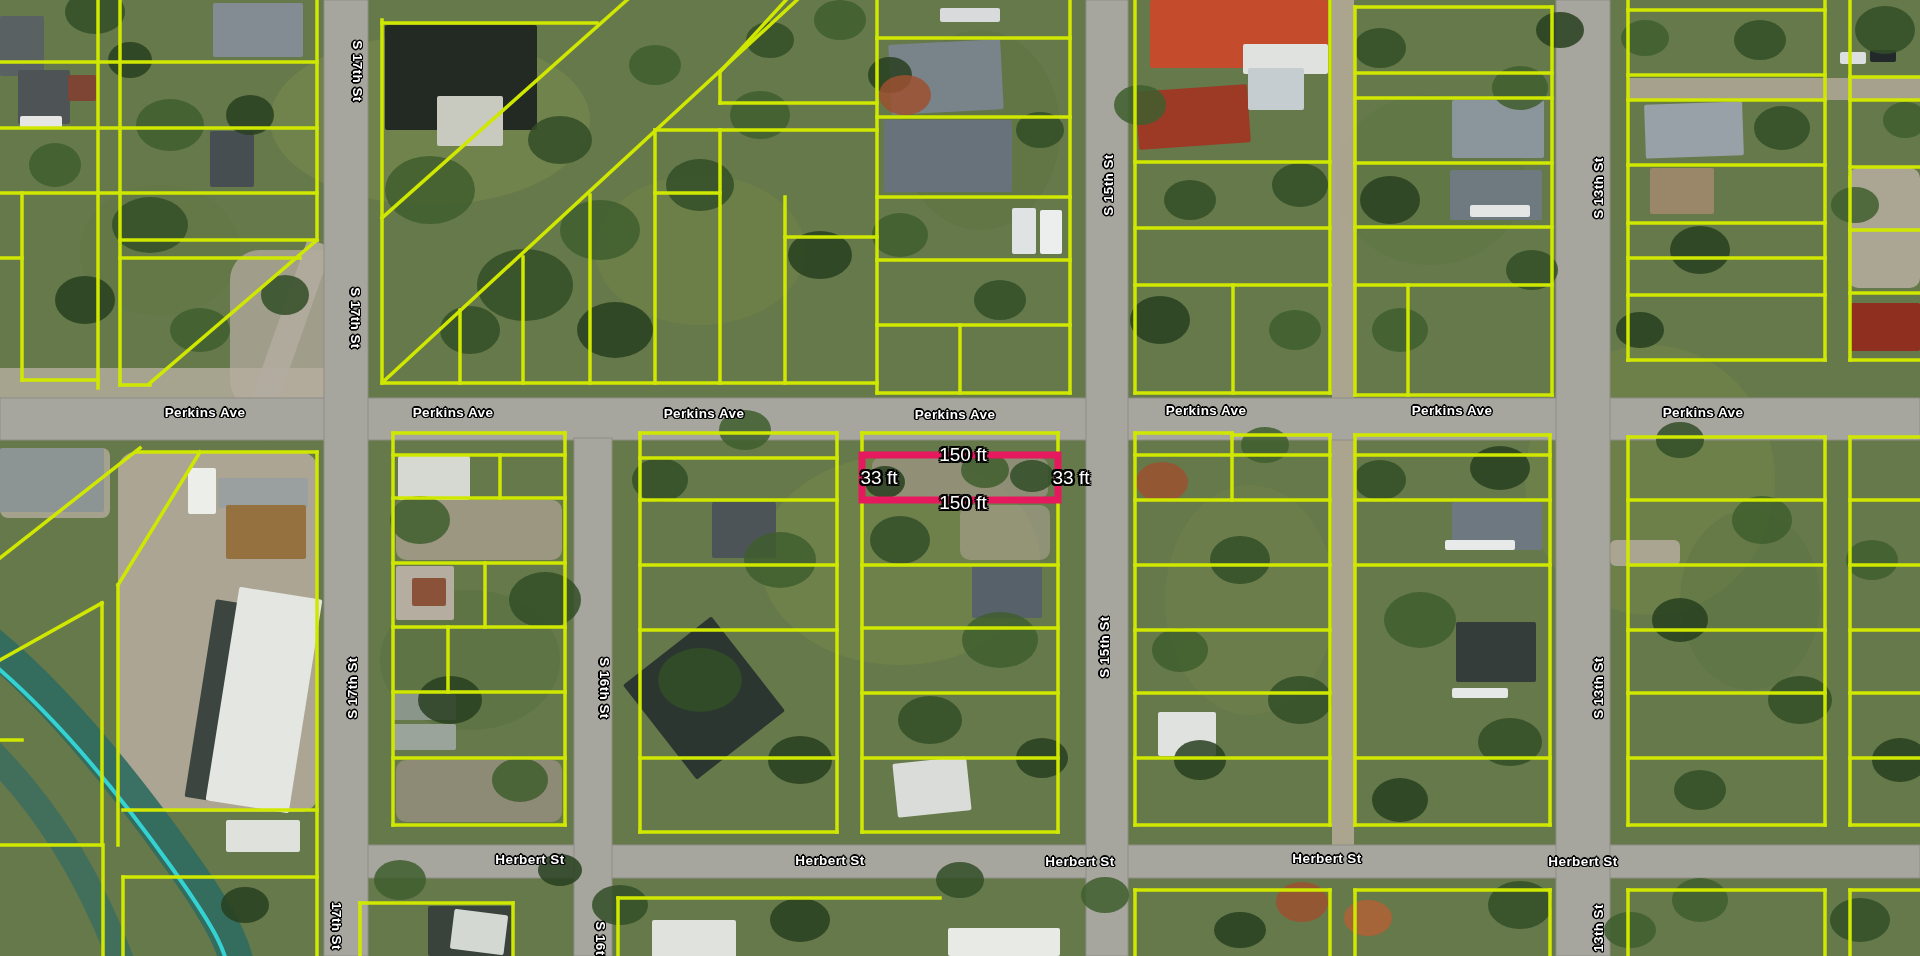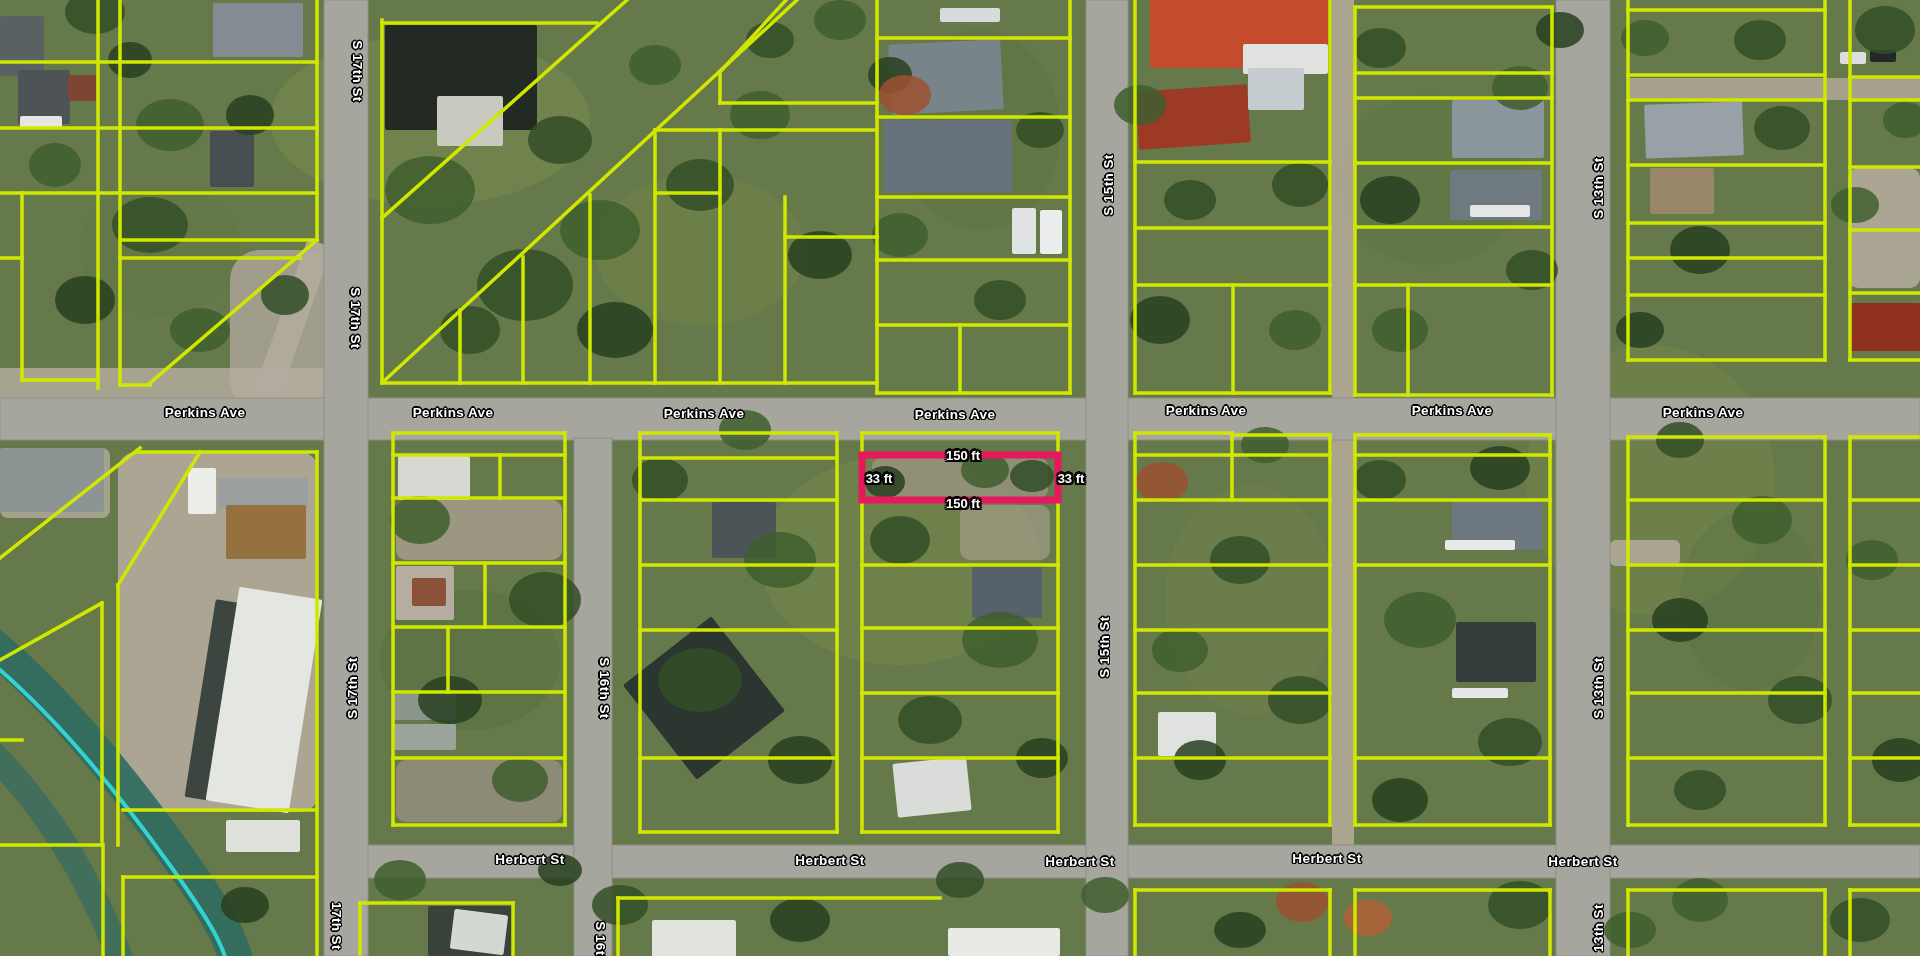--- a/index.html
+++ b/index.html
@@ -13,21 +13,21 @@
     position:absolute;transform:translate(-50%,-50%);
     color:#fff;font-weight:bold;font-size:13.5px;letter-spacing:.4px;white-space:nowrap;
     text-shadow:-1px -1px 0 #000,1px -1px 0 #000,-1px 1px 0 #000,1px 1px 0 #000,
                  0 -1.6px 0 #000,0 1.6px 0 #000,-1.6px 0 0 #000,1.6px 0 0 #000;
     pointer-events:none;
   }
   .lbl.r90{transform:translate(-50%,-50%) rotate(90deg);}
   .lbl.rm90{transform:translate(-50%,-50%) rotate(-90deg);}
   .dim{
     position:absolute;transform:translate(-50%,-50%);
-    color:#fff;font-weight:bold;font-size:13px;white-space:nowrap;
+    color:#fff;font-weight:normal;font-size:19px;white-space:nowrap;
     text-shadow:-2px -2px 0 #000,2px -2px 0 #000,-2px 2px 0 #000,2px 2px 0 #000,
                  0 -2.4px 0 #000,0 2.4px 0 #000,-2.4px 0 0 #000,2.4px 0 0 #000;
     pointer-events:none;
   }
 </style>
 </head>
 <body>
 
 <div id="map">
   <svg id="map-svg" width="1920" height="956" viewBox="0 0 1920 956">

